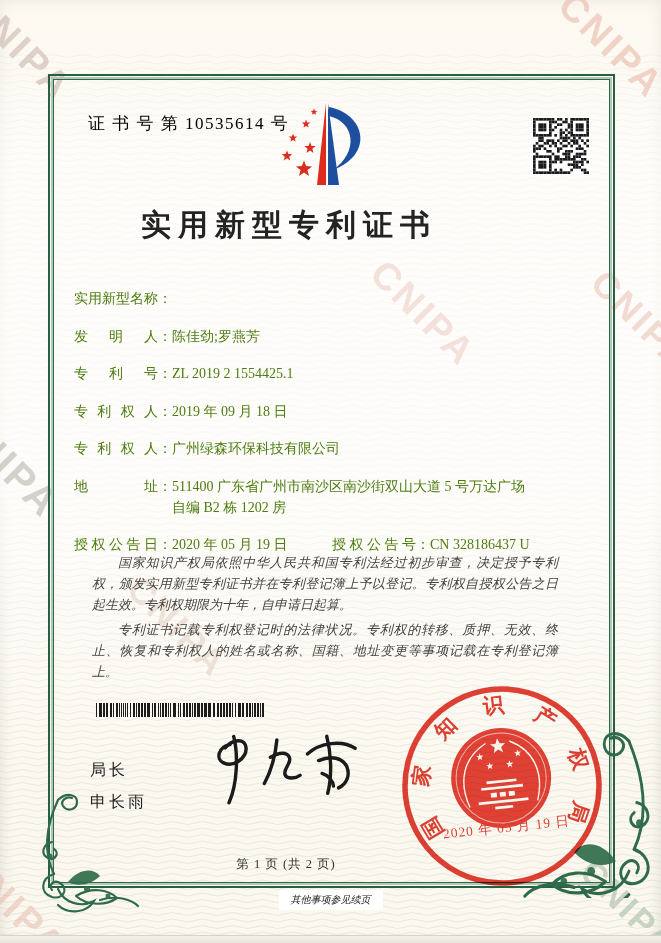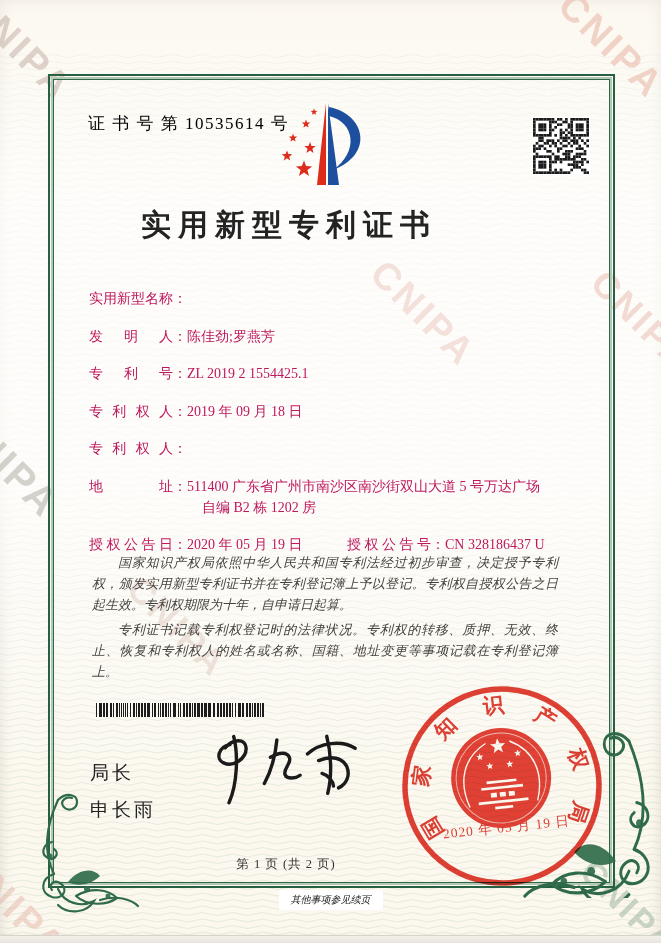--- a/index.html
+++ b/index.html
@@ -19,35 +19,35 @@
       font-weight:bold;letter-spacing:3px;transform:rotate(45deg);transform-origin:top left;
       pointer-events:none;white-space:nowrap;}
   
   .frame{position:absolute;left:48px;top:74px;width:563px;height:810px;border:2px solid #266044;}
   .frame-mid{position:absolute;inset:1px;border:2px solid #b3c7b4;}
   .frame-in{position:absolute;inset:0;border:1px solid #2d6a4a;}
   
   .cert-no{position:absolute;left:88px;top:112px;font-size:17px;letter-spacing:1.5px;color:#000000;}
   .title{position:absolute;left:0;top:205px;width:578px;text-align:center;font-size:30px;
          font-weight:bold;letter-spacing:7px;color:#232323;}
-  .fields{position:absolute;left:89px;top:291px;width:478px;font-size:14px;color:#be185d;}
+  .fields{position:absolute;left:74px;top:291px;width:478px;font-size:14px;color:#4d7c0f;}
   .f-row{display:flex;align-items:flex-start;margin-bottom:22.5px;line-height:15px;}
   .f-label{display:inline-block;width:84px;text-align:justify;text-align-last:justify;flex:0 0 84px;}
   .f-colon{flex:0 0 14px;}
   .f-value{white-space:nowrap;}
-  .f-value2{margin-top:6px;margin-left:15px;}
+  .f-value2{margin-top:6px;}
   .grant-row{display:flex;margin-bottom:12px;}
   .grant-first{display:flex;width:258px;flex:0 0 258px;}
   .grant-second{display:flex;}
   .g-label{display:inline-block;width:84px;text-align:justify;text-align-last:justify;flex:0 0 84px;}
   .paras{position:absolute;left:88px;top:548px;width:474px;font-size:13px;line-height:21px;
          font-style:italic;color:#46423e;text-align:justify;}
   .paras p{margin:4px;text-indent:2em;}
   .director{position:absolute;left:90px;top:760px;font-family:"Liberation Sans","DejaVu Sans",sans-serif;
-            font-size:19px;letter-spacing:3px;color:#222;}
+            font-size:16px;letter-spacing:3px;color:#222;}
   .director div{margin-bottom:11px;}
   .page-info{position:absolute;left:0;top:856px;width:572px;text-align:center;font-size:12.5px;
              letter-spacing:1px;color:#333;}
   .cont-note{position:absolute;left:50%;transform:translateX(-50%);top:890px;background:#ffffff;
              padding:3px 12px;font-style:italic;font-size:10px;color:#222;border-radius:2px;}
   .bottom-strip{position:absolute;left:0;bottom:0;width:661px;height:7px;
                 background:linear-gradient(#f4f1eb,#e7e4de);border-top:1px solid #d6d3cd;}
   .seal-wrap{mix-blend-mode:multiply;opacity:.93;}
   .sig-stroke{fill:none;stroke:#1b1b1b;stroke-width:3.4;stroke-linecap:round;stroke-linejoin:round;}
   .flor{fill:none;stroke:#2f6b4a;stroke-width:2.2;stroke-linecap:round;}
@@ -507,20 +507,21 @@
       <span class="f-value">ZL 2019 2 1554425.1</span>
     </div>
     <div class="f-row">
       <span class="f-label">专利权人</span>
       <span class="f-colon">：</span>
       <span class="f-value">2019 年 09 月 18 日</span>
     </div>
     <div class="f-row">
       <span class="f-label">专利权人</span>
       <span class="f-colon">：</span>
+      <span class="f-value">广州绿森环保科技有限公司</span>
     </div>
     <div class="f-row">
       <span class="f-label">地址</span>
       <span class="f-colon">：</span>
       <span class="f-value">
         <span>511400 广东省广州市南沙区南沙街双山大道 5 号万达广场</span>
         <div class="f-value2">自编 B2 栋 1202 房</div>
       </span>
     </div>
     <div class="f-row grant-row">

